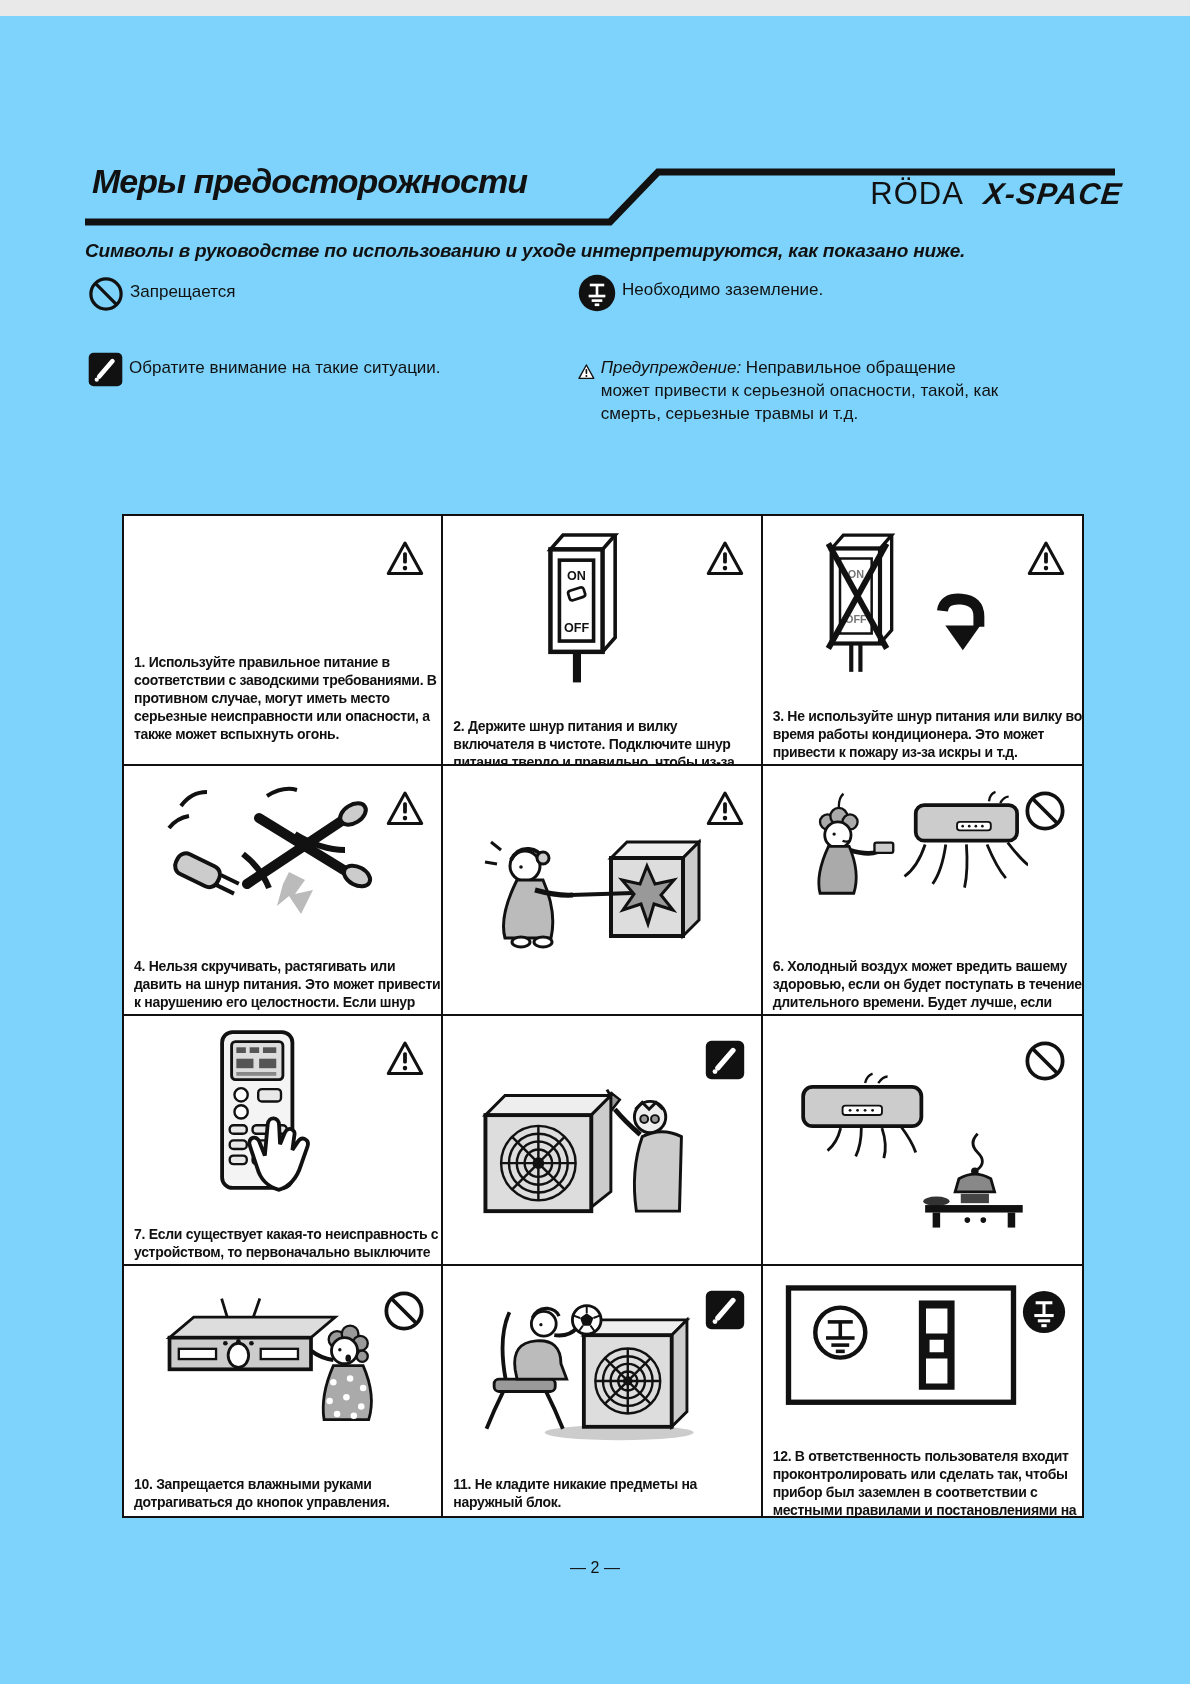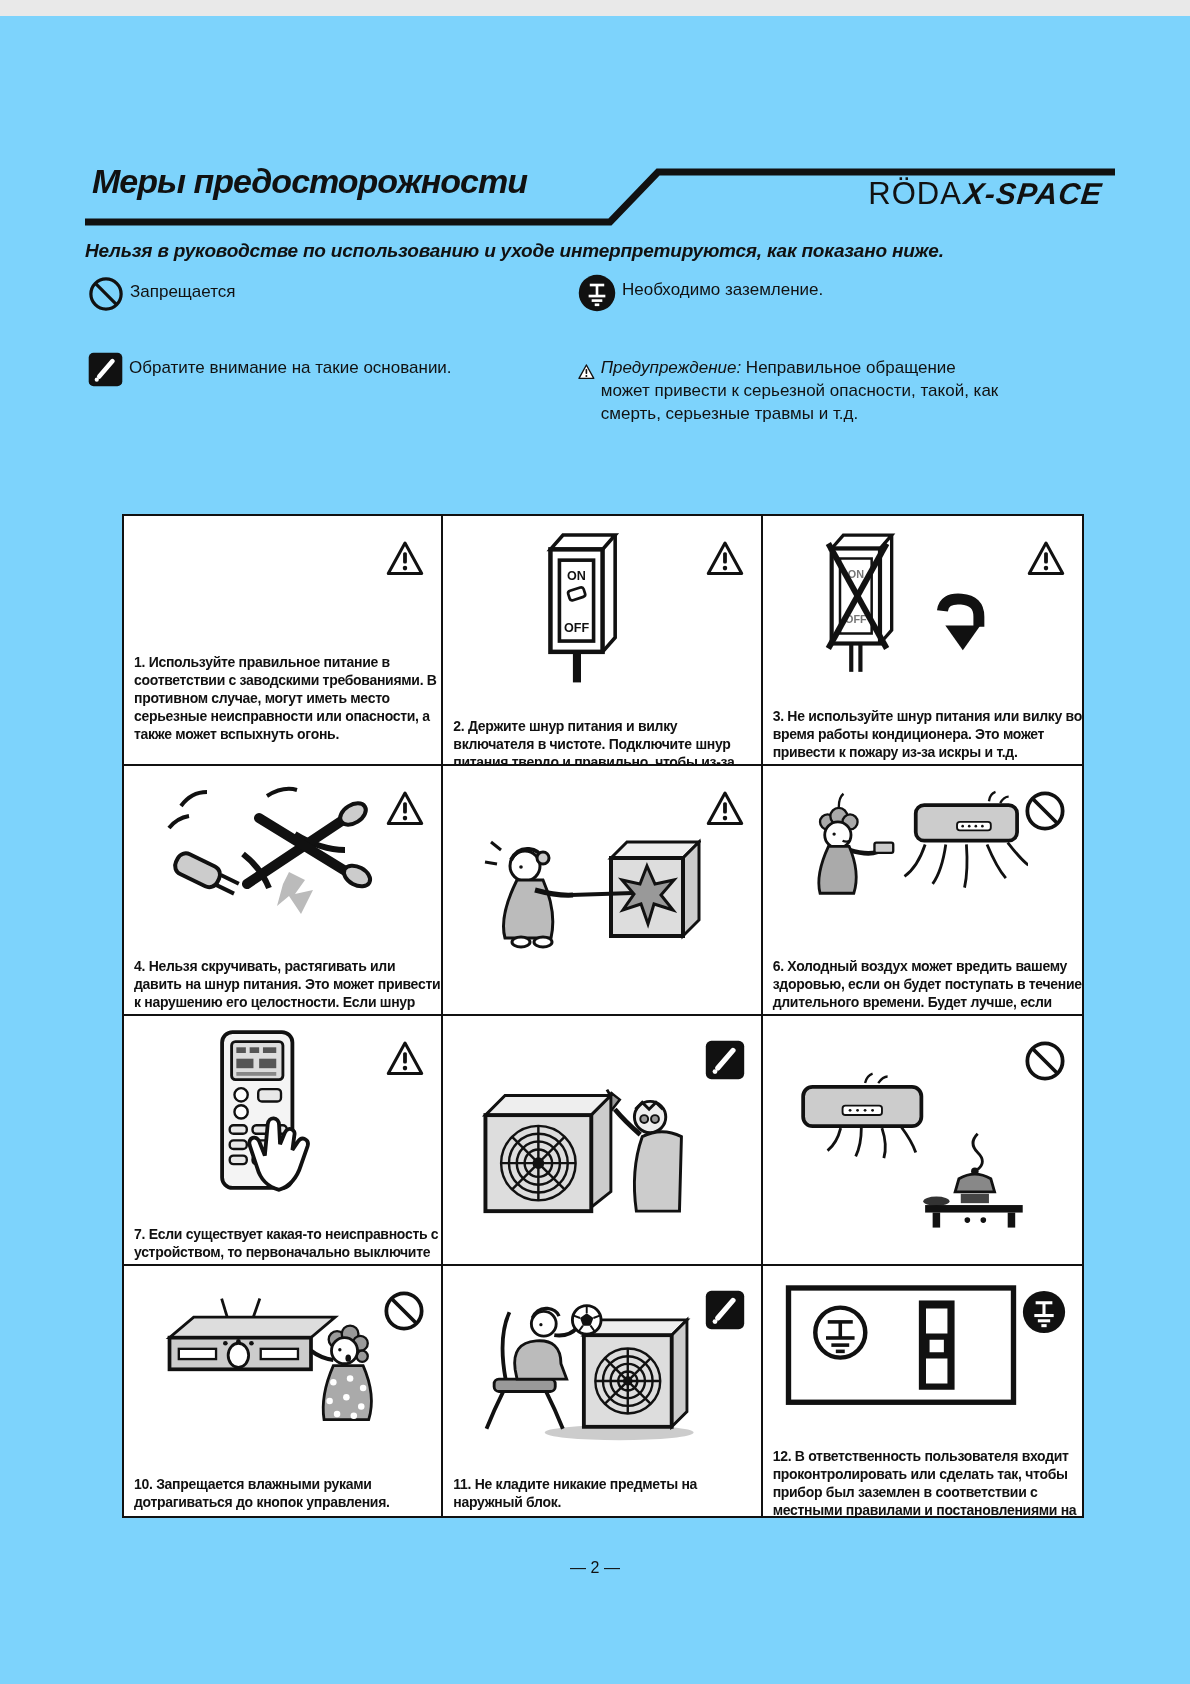--- a/index.html
+++ b/index.html
@@ -3,21 +3,21 @@
 <meta charset="utf-8">
 <style>
   html,body{margin:0;padding:0;background:#e9e9e9;}
   .page{position:relative;width:1190px;height:1684px;background:#7dd3fc;margin:16px auto;
         font-family:"Liberation Sans",sans-serif;color:#111;overflow:hidden;}
 
   
   .hdr-rule{position:absolute;left:80px;top:146px;width:1040px;height:70px;}
   .page-title{position:absolute;left:92px;top:146px;font-size:34px;font-weight:bold;
               font-style:italic;letter-spacing:-1px;}
-  .brand{position:absolute;top:160px;right:88px;display:flex;align-items:baseline;gap:2px;text-align:right;}
+  .brand{position:absolute;top:160px;right:68px;display:flex;align-items:baseline;gap:20px;text-align:right;}
   .brand-roda{font-size:31px;font-weight:500;letter-spacing:1px;}
   .brand-xspace{font-size:30px;font-weight:bold;font-style:italic;letter-spacing:1px;transform:skewX(-6deg);}
 
   .intro{position:absolute;left:85px;top:224px;width:1030px;font-size:19px;
          font-weight:bold;font-style:italic;letter-spacing:-0.2px;}
 
   
   .legend-item{position:absolute;display:flex;align-items:flex-start;gap:6px;}
   .legend-item .txt{font-size:17px;line-height:1.35;padding-top:5px;}
   .li-1{left:88px;top:260px;}  .li-2{left:578px;top:258px;}
@@ -49,21 +49,21 @@
 
   <svg class="hdr-rule" viewBox="0 0 1040 70">
     <path d="M5 60 L530 60 L578 10 L1035 10" fill="none" stroke="#111" stroke-width="7"></path>
   </svg>
   <div class="page-title">Меры предосторожности</div>
   <div class="brand">
     <span class="brand-roda">RÖDA</span>
     <span class="brand-xspace">X-SPACE</span>
   </div>
 
-  <div class="intro">Нельзя в руководстве по использованию и уходе интерпретируются, как показано ниже.</div>
+  <div class="intro">Символы в руководстве по использованию и уходе интерпретируются, как показано ниже.</div>
 
   <div class="legend-item li-1">
     <svg width="36" height="36" viewBox="0 0 100 100">
       <circle cx="50" cy="50" r="42" fill="none" stroke="#111" stroke-width="9"></circle>
       <line x1="22" y1="22" x2="78" y2="78" stroke="#111" stroke-width="9"></line>
     </svg>
     <div class="txt">Запрещается</div>
   </div>
 
   <div class="legend-item li-2">
@@ -79,21 +79,21 @@
     </svg>
     <div class="txt">Необходимо заземление.</div>
   </div>
 
   <div class="legend-item li-3">
     <svg width="35" height="35" viewBox="0 0 100 100">
       <rect x="2" y="2" width="96" height="96" rx="14" fill="#111"></rect>
       <line x1="32" y1="70" x2="70" y2="26" stroke="#fff" stroke-width="13" stroke-linecap="round"></line>
       <circle cx="25" cy="79" r="6" fill="#fff"></circle>
     </svg>
-    <div class="txt">Обратите внимание на такие основании.</div>
+    <div class="txt">Обратите внимание на такие ситуации.</div>
   </div>
 
   <div class="legend-item li-4">
     <svg width="42" height="40" viewBox="0 0 100 100">
       <path d="M50 8 L94 88 L6 88 Z" fill="#fff" stroke="#111" stroke-width="8" stroke-linejoin="round"></path>
       <rect x="45" y="32" width="10" height="30" rx="4" fill="#111"></rect>
         <circle cx="50" cy="74" r="6" fill="#111"></circle>
     </svg>
     <div class="txt">
       <span class="em">Предупреждение:</span><span> Неправильное обращение может привести к серьезной опасности, такой, как смерть, серьезные травмы и т.д.</span>

